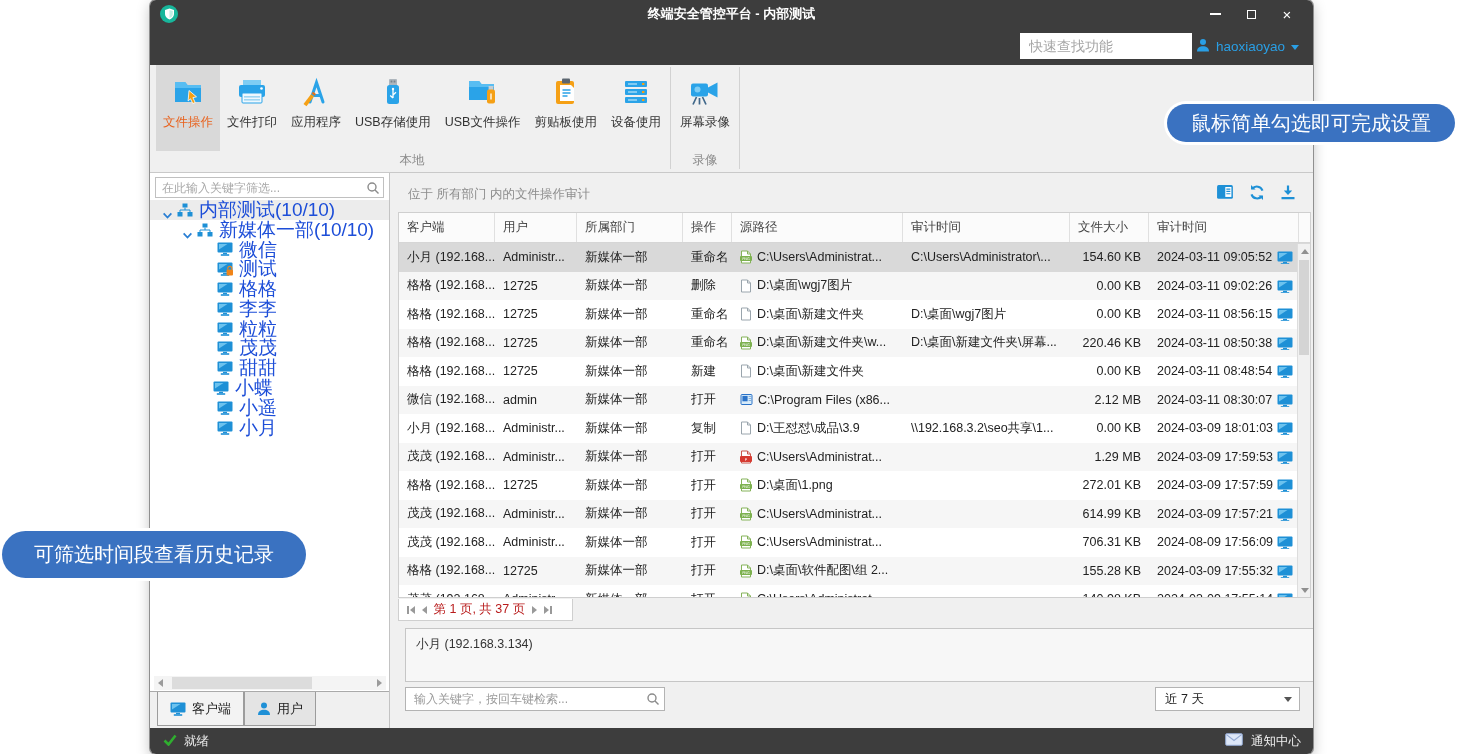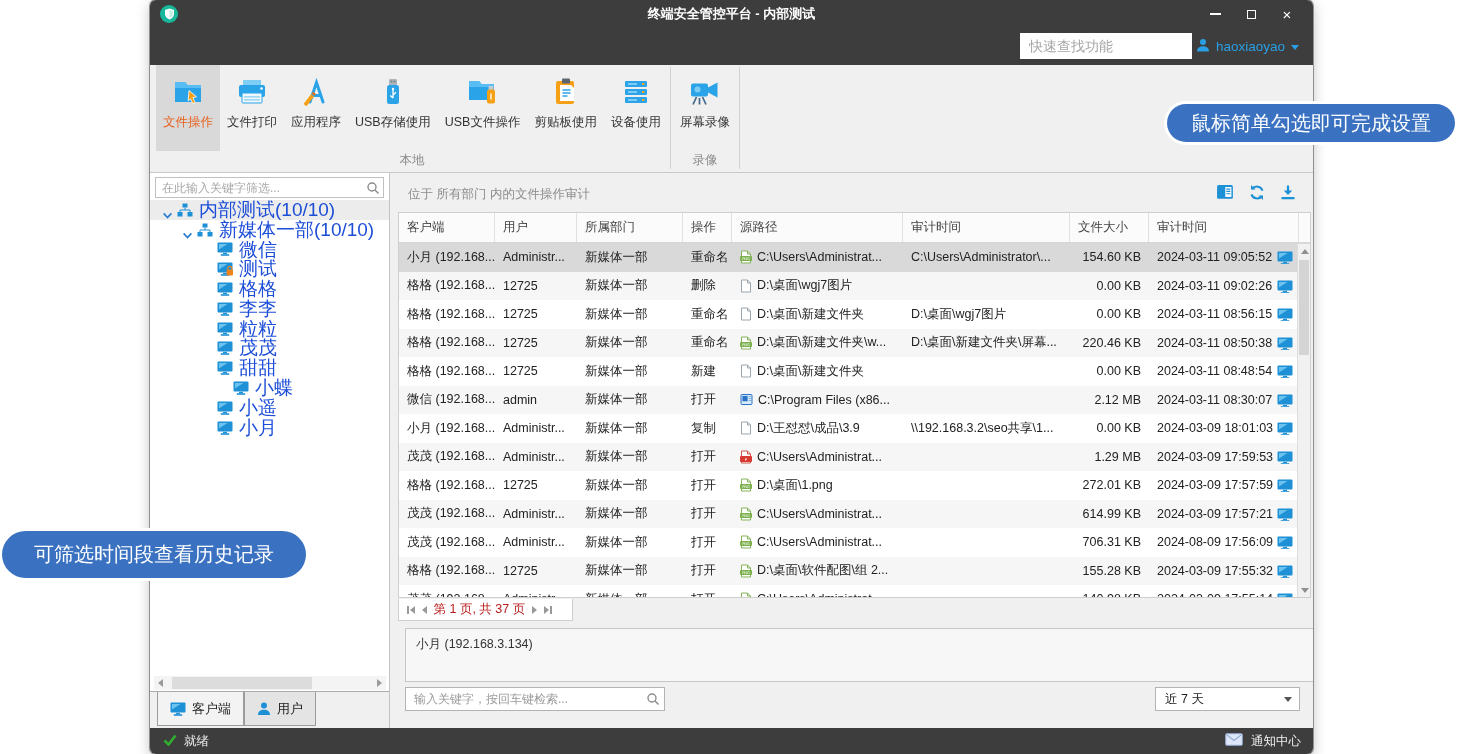--- a/index.html
+++ b/index.html
@@ -393,21 +393,21 @@
             <span class="nico">
               <svg width="16" height="14" viewBox="0 0 16 14">
                 <rect x="0.5" y="0.5" width="15" height="10" rx="1" fill="#1e90d6"></rect>
                 <path d="M2 2h8.5L2 7.6z" fill="#6cc2ee"></path>
                 <rect x="6" y="10.8" width="4" height="1.4" fill="#1e90d6"></rect>
                 <rect x="3.8" y="12.2" width="8.4" height="1.6" fill="#1e90d6"></rect>
               </svg>
             </span>
             <span>甜甜</span>
           </div>
-          <div class="trow" style="padding-left: 68px;">
+          <div class="trow" style="padding-left: 48px;">
             <span class="chev"></span>
             <span class="nico">
               <svg width="16" height="14" viewBox="0 0 16 14">
                 <rect x="0.5" y="0.5" width="15" height="10" rx="1" fill="#1e90d6"></rect>
                 <path d="M2 2h8.5L2 7.6z" fill="#6cc2ee"></path>
                 <rect x="6" y="10.8" width="4" height="1.4" fill="#1e90d6"></rect>
                 <rect x="3.8" y="12.2" width="8.4" height="1.6" fill="#1e90d6"></rect>
               </svg>
             </span>
             <span>小蝶</span>

